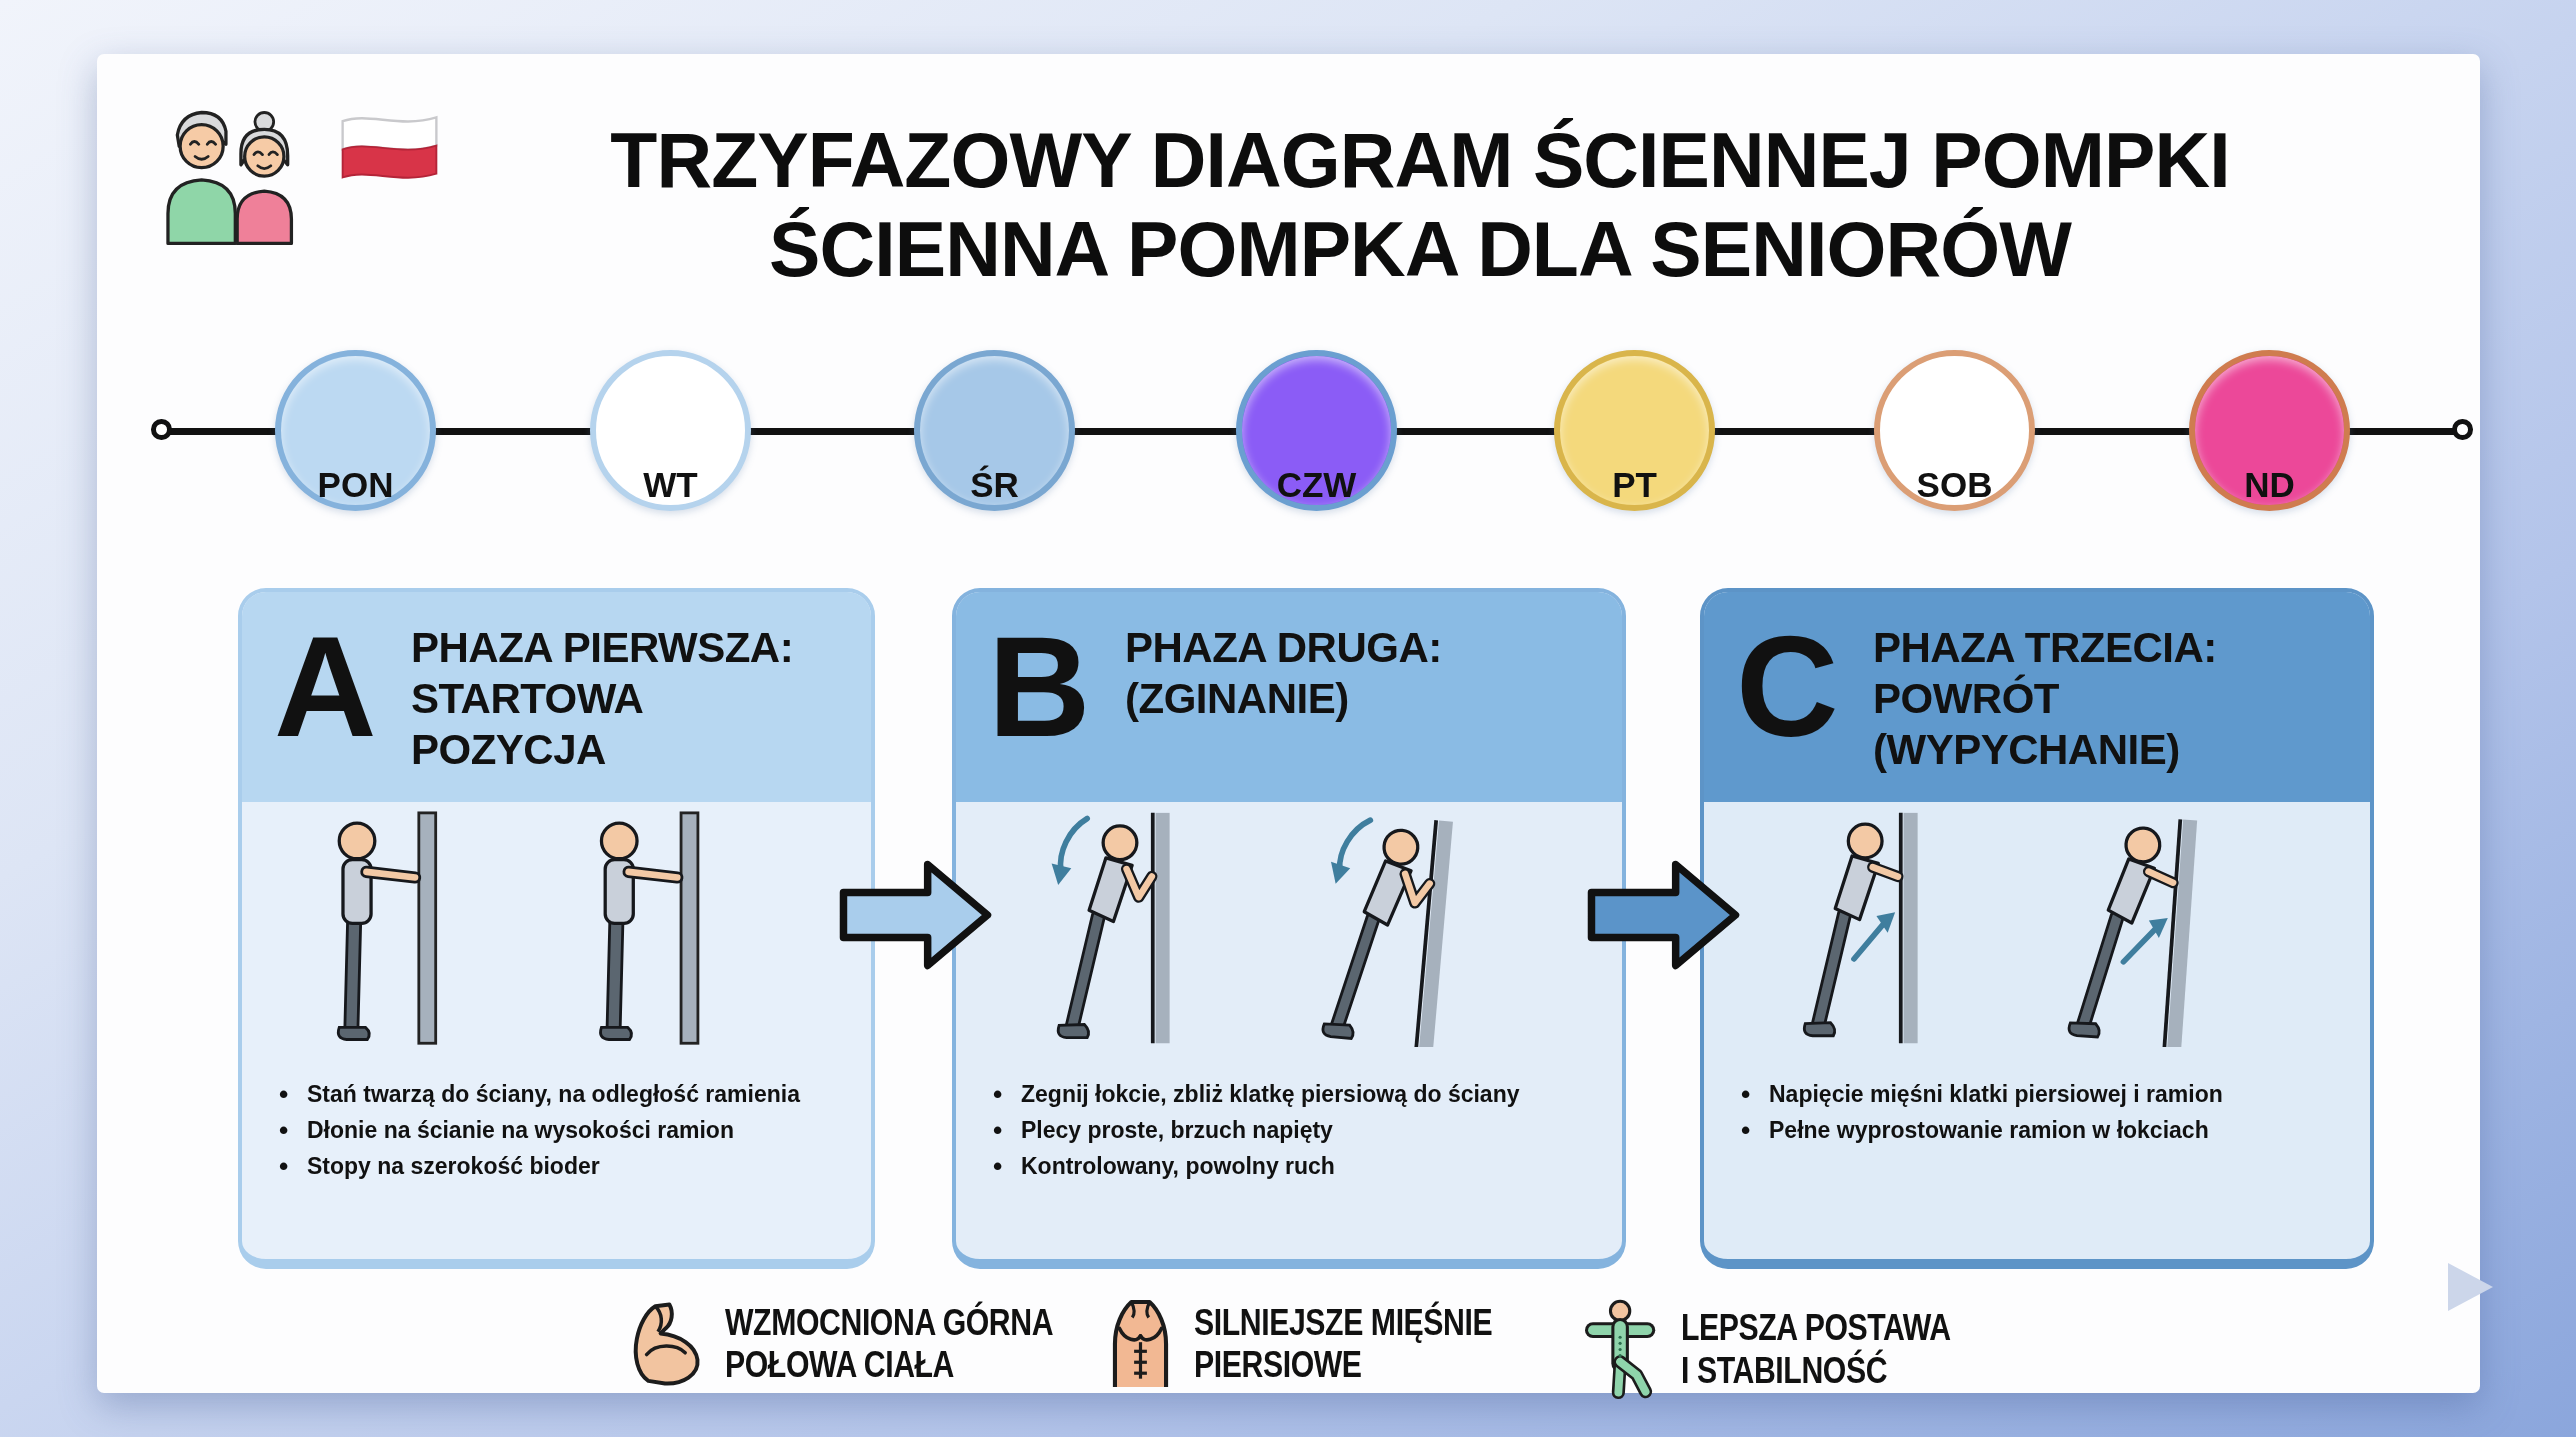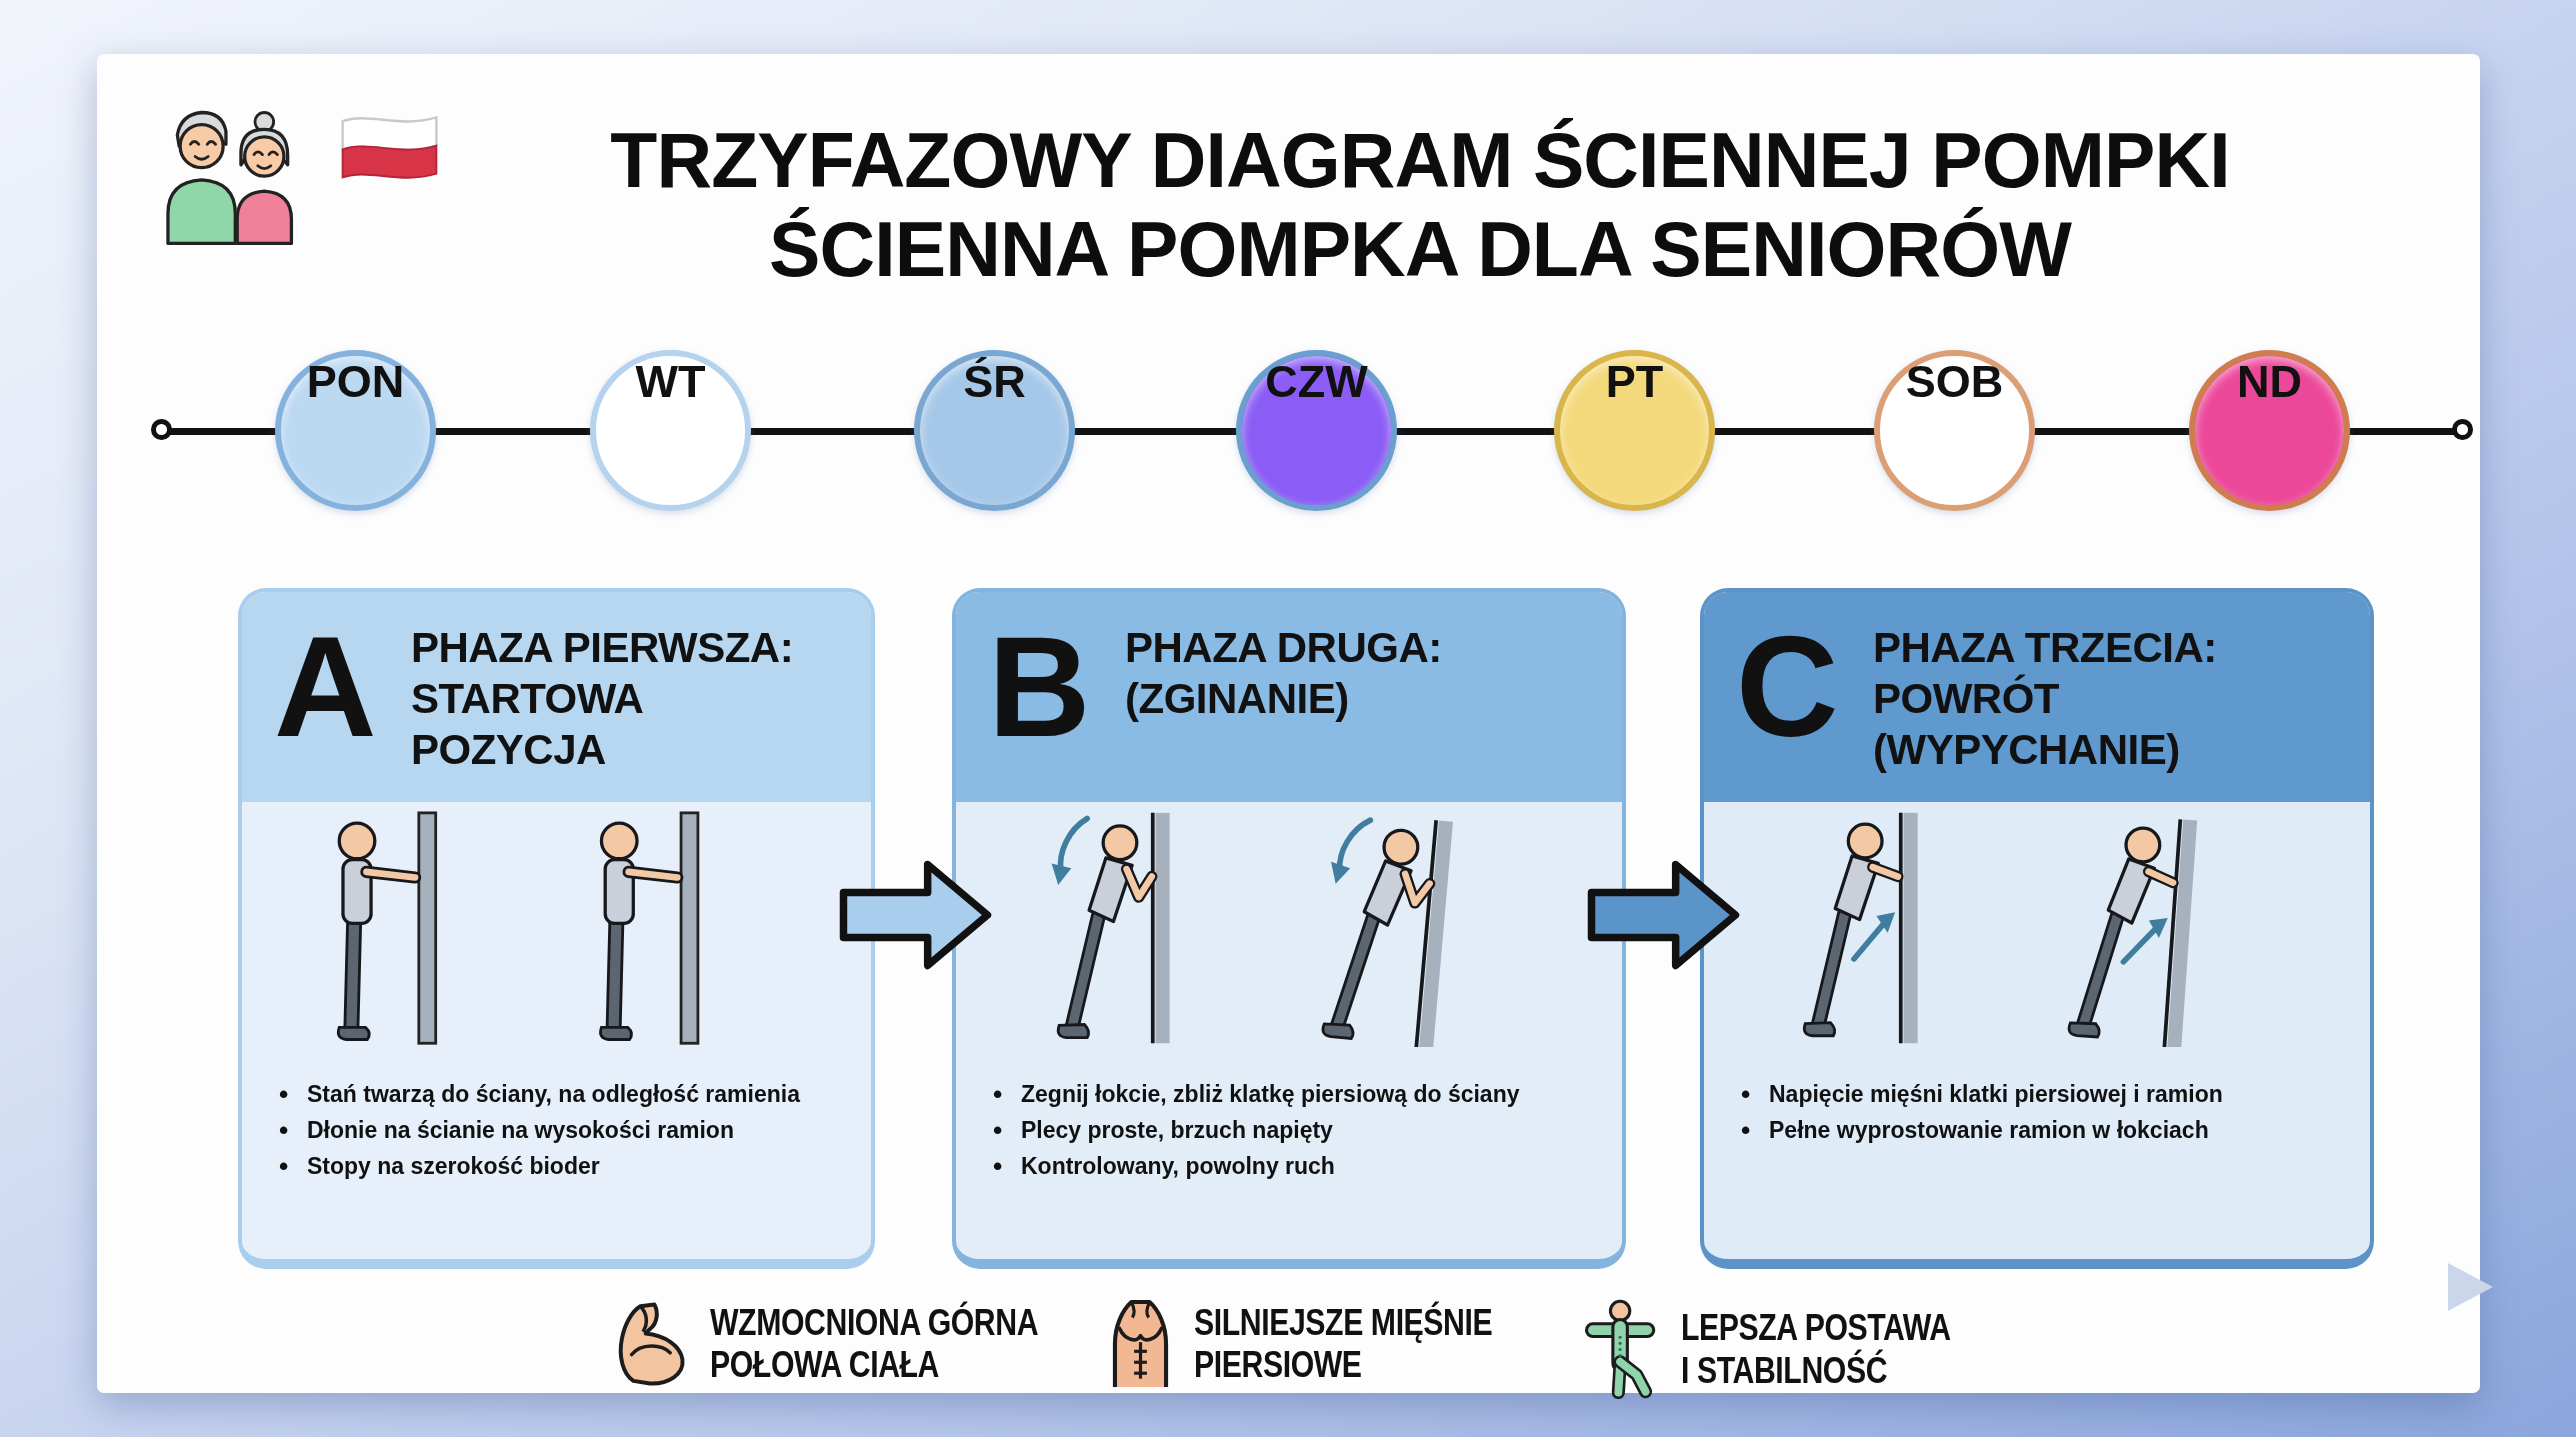--- a/index.html
+++ b/index.html
@@ -19,22 +19,22 @@
   .title{
     position:absolute;left:300px;right:37px;top:62px;text-align:center;
     font-weight:bold;font-size:77px;line-height:1.15;letter-spacing:-0.9px;color:#0d0d0d;
   }
   
   .timeline{position:absolute;left:0;top:296px;width:2383px;height:161px;}
   .timeline .axis{position:absolute;left:67px;top:78px;width:2295px;height:6.6px;background:#111;}
   .axis-end{position:absolute;top:69px;width:20.6px;height:20.6px;border:5.6px solid #111;border-radius:50%;background:#fff;box-sizing:border-box;}
   .day{
     position:absolute;top:0;width:161px;height:161px;border-radius:50%;
-    border:6.6px solid #888;box-sizing:border-box;display:flex;align-items:flex-start;justify-content:center;
-    font-weight:bold;font-size:45px;box-shadow:inset 0 3.7px 9.4px rgba(255,255,255,0.55), 0 2.8px 7.5px rgba(100,130,170,0.25);
+    border:6.6px solid #888;box-sizing:border-box;display:flex;align-items:flex-end;justify-content:center;
+    font-weight:bold;font-size:35px;box-shadow:inset 0 3.7px 9.4px rgba(255,255,255,0.55), 0 2.8px 7.5px rgba(100,130,170,0.25);
   }
   
   .panel{
     position:absolute;top:534px;height:681px;border-radius:28px;
     border:4.7px solid #aaa;border-bottom-width:10.3px;box-sizing:border-box;overflow:hidden;
   }
   .panel-head{display:flex;height:210px;padding:0 17px 0 32px;box-sizing:border-box;}
   .letter{font-size:142px;font-weight:bold;line-height:1;margin-top:24px;min-width:122px;}
   .ptitle{font-size:42px;font-weight:bold;line-height:1.22;margin-top:30px;margin-left:15px;letter-spacing:-0.5px;}
   .figs{height:253px;display:flex;justify-content:center;align-items:flex-start;padding-top:9.4px;}
@@ -213,21 +213,21 @@
     </ul>
   </section>
 
   <svg class="flow-arrow" style="left:739px" width="159" height="120" viewBox="0 0 170 128">
     <polygon points="8,40 98,40 98,10 162,64 98,118 98,88 8,88" stroke="#111" stroke-width="8" stroke-linejoin="round" style="fill: rgb(169, 205, 236);"></polygon>
   </svg>
   <svg class="flow-arrow" style="left:1487px" width="159" height="120" viewBox="0 0 170 128">
     <polygon points="8,40 98,40 98,10 162,64 98,118 98,88 8,88" stroke="#111" stroke-width="8" stroke-linejoin="round" style="fill: rgb(91, 148, 201);"></polygon>
   </svg>
 
-  <div class="benefit" style="left:517px">
+  <div class="benefit" style="left:532px">
     <svg width="79" height="94" viewBox="0 0 90 100">
       <path d="M22,92 C10,84 5,64 9,44 C12,28 20,13 30,7 L46,5 C51,14 49,26 42,32 L36,38 C58,40 76,52 78,68 C80,85 61,96 41,95 Z" fill="#f2c4a0" stroke="#1c1c1c" stroke-width="4.5" stroke-linejoin="round"></path>
       <path d="M30,7 C38,15 39,27 33,36" fill="none" stroke="#1c1c1c" stroke-width="4"></path>
       <path d="M20,62 C31,49 54,50 64,60" fill="none" stroke="#1c1c1c" stroke-width="4" stroke-linecap="round"></path>
     </svg>
     <div class="benefit-label">
       <div>WZMOCNIONA GÓRNA</div>
       <div>POŁOWA CIAŁA</div>
     </div>
   </div>

